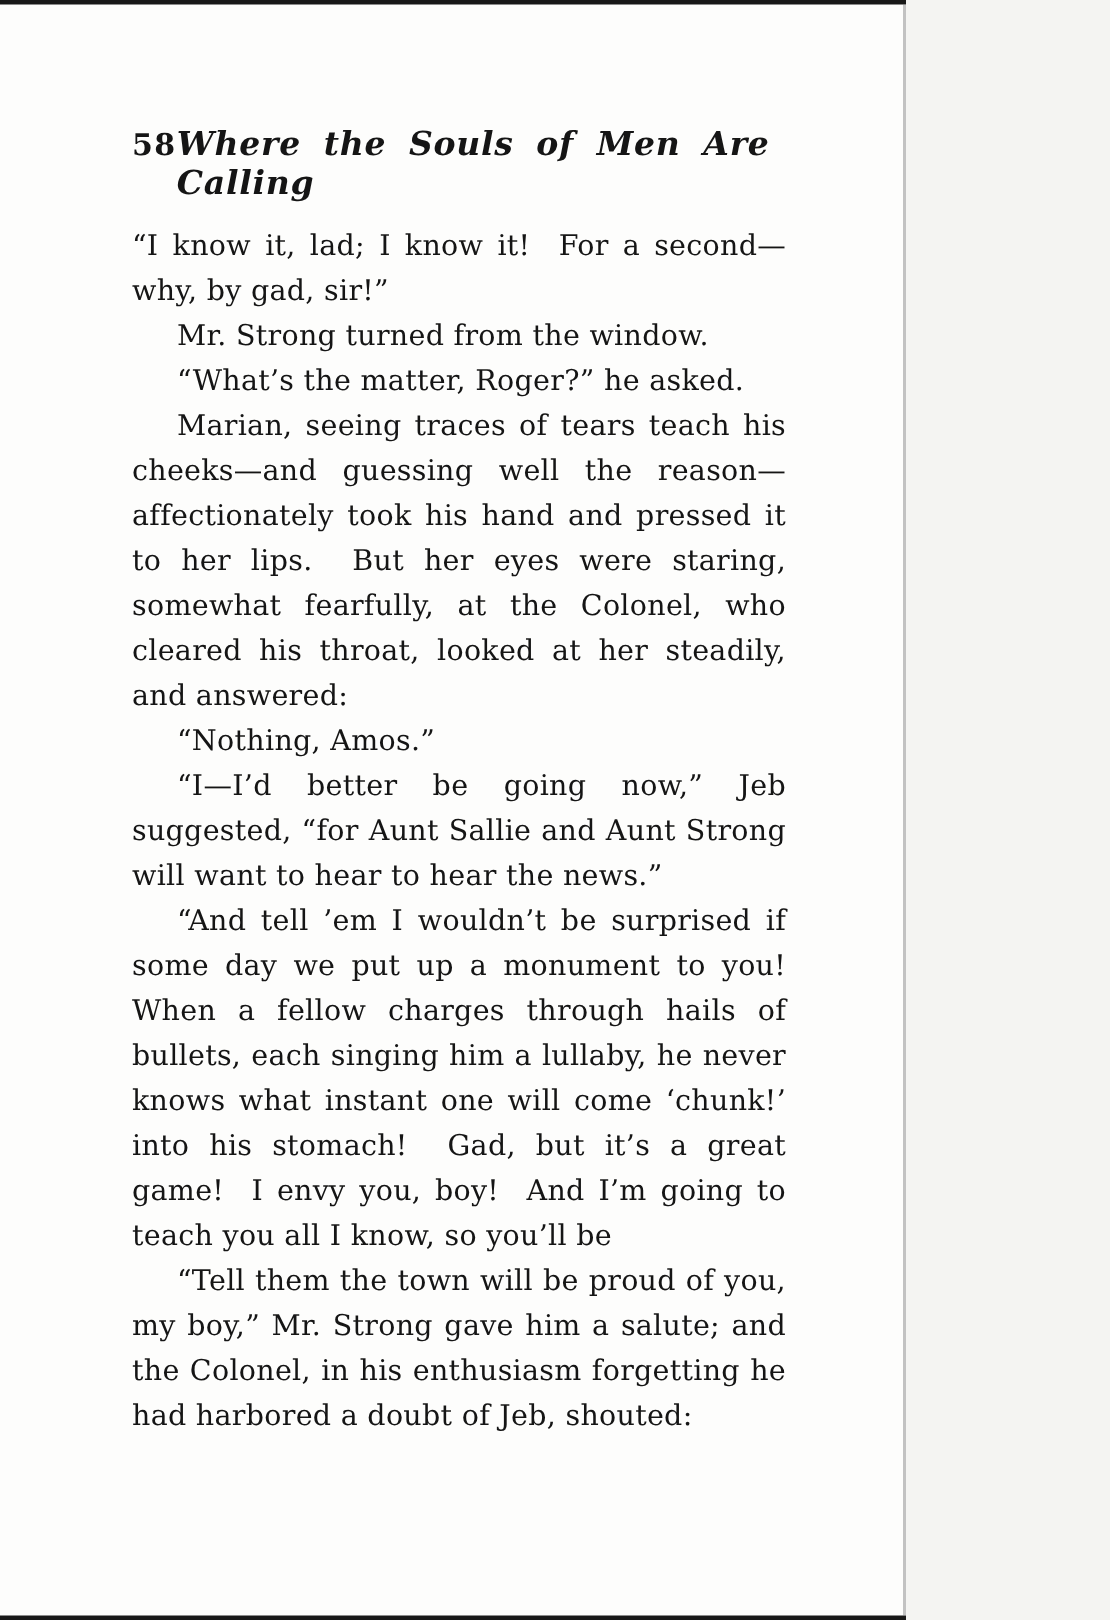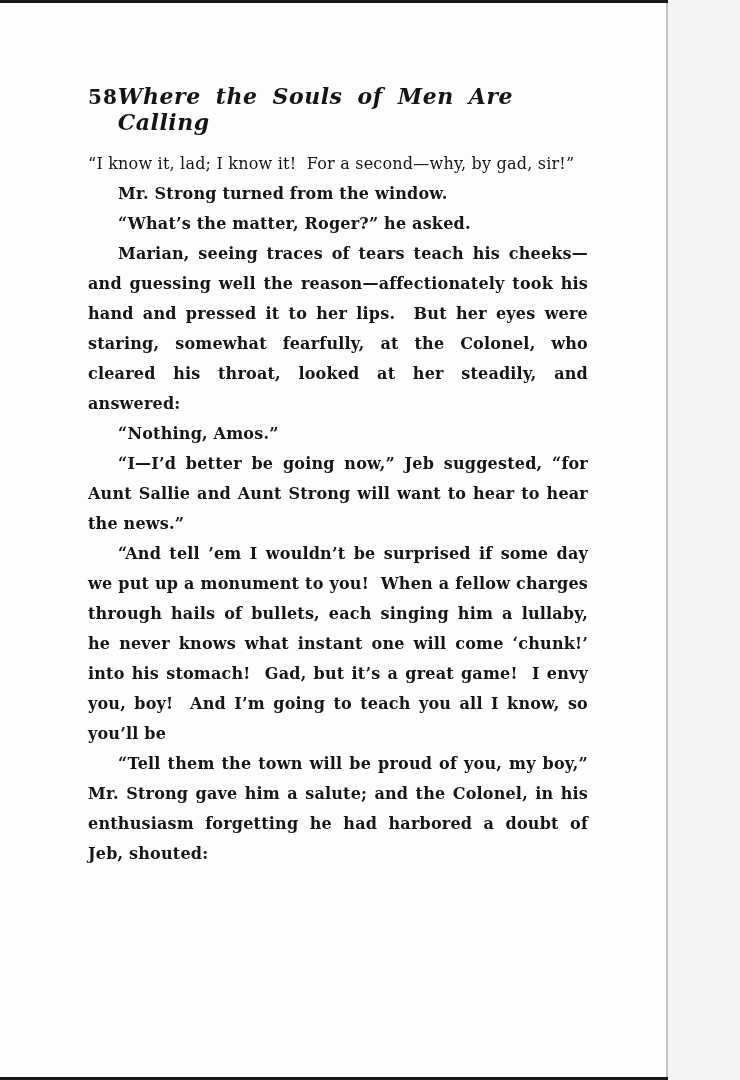--- a/index.html
+++ b/index.html
@@ -5,21 +5,21 @@
   html, body {
     margin: 0;
     padding: 0;
     width: 740px;
     height: 1080px;
     background: #f4f4f2;
   }
   .scan-page {
     box-sizing: border-box;
     position: relative;
-    width: 668px;
+    width: 604px;
     height: 1080px;
     background: #fdfdfc;
     border-top: 3px solid #181818;
     border-bottom: 3px solid #181818;
     padding: 80px 80px 0 88px;
     font-family: "DejaVu Serif", serif;
     color: #151515;
     overflow: hidden;
   }
   .scan-page::after {
@@ -45,32 +45,31 @@
   .book-title {
     flex: 1;
     text-align: left;
     font-size: 22px;
     font-weight: 700;
     font-style: italic;
     word-spacing: 7px;
     letter-spacing: 0.5px;
   }
   .page-body {
-    font-size: 16px;
+    font-size: 19px;
     line-height: 30px;
     text-align: justify;
     letter-spacing: 0.2px;
   }
   .page-body p {
     margin: 0;
     white-space: pre-wrap;
   }
   .page-body p.indent {
     text-indent: 30px;
-    font-weight: bold;
   }
 </style>
 </head>
 <body>
 
 <div class="scan-page">
 
   <header class="page-header">
     <span class="page-number">58</span>
     <span class="book-title">Where the Souls of Men Are Calling</span>

